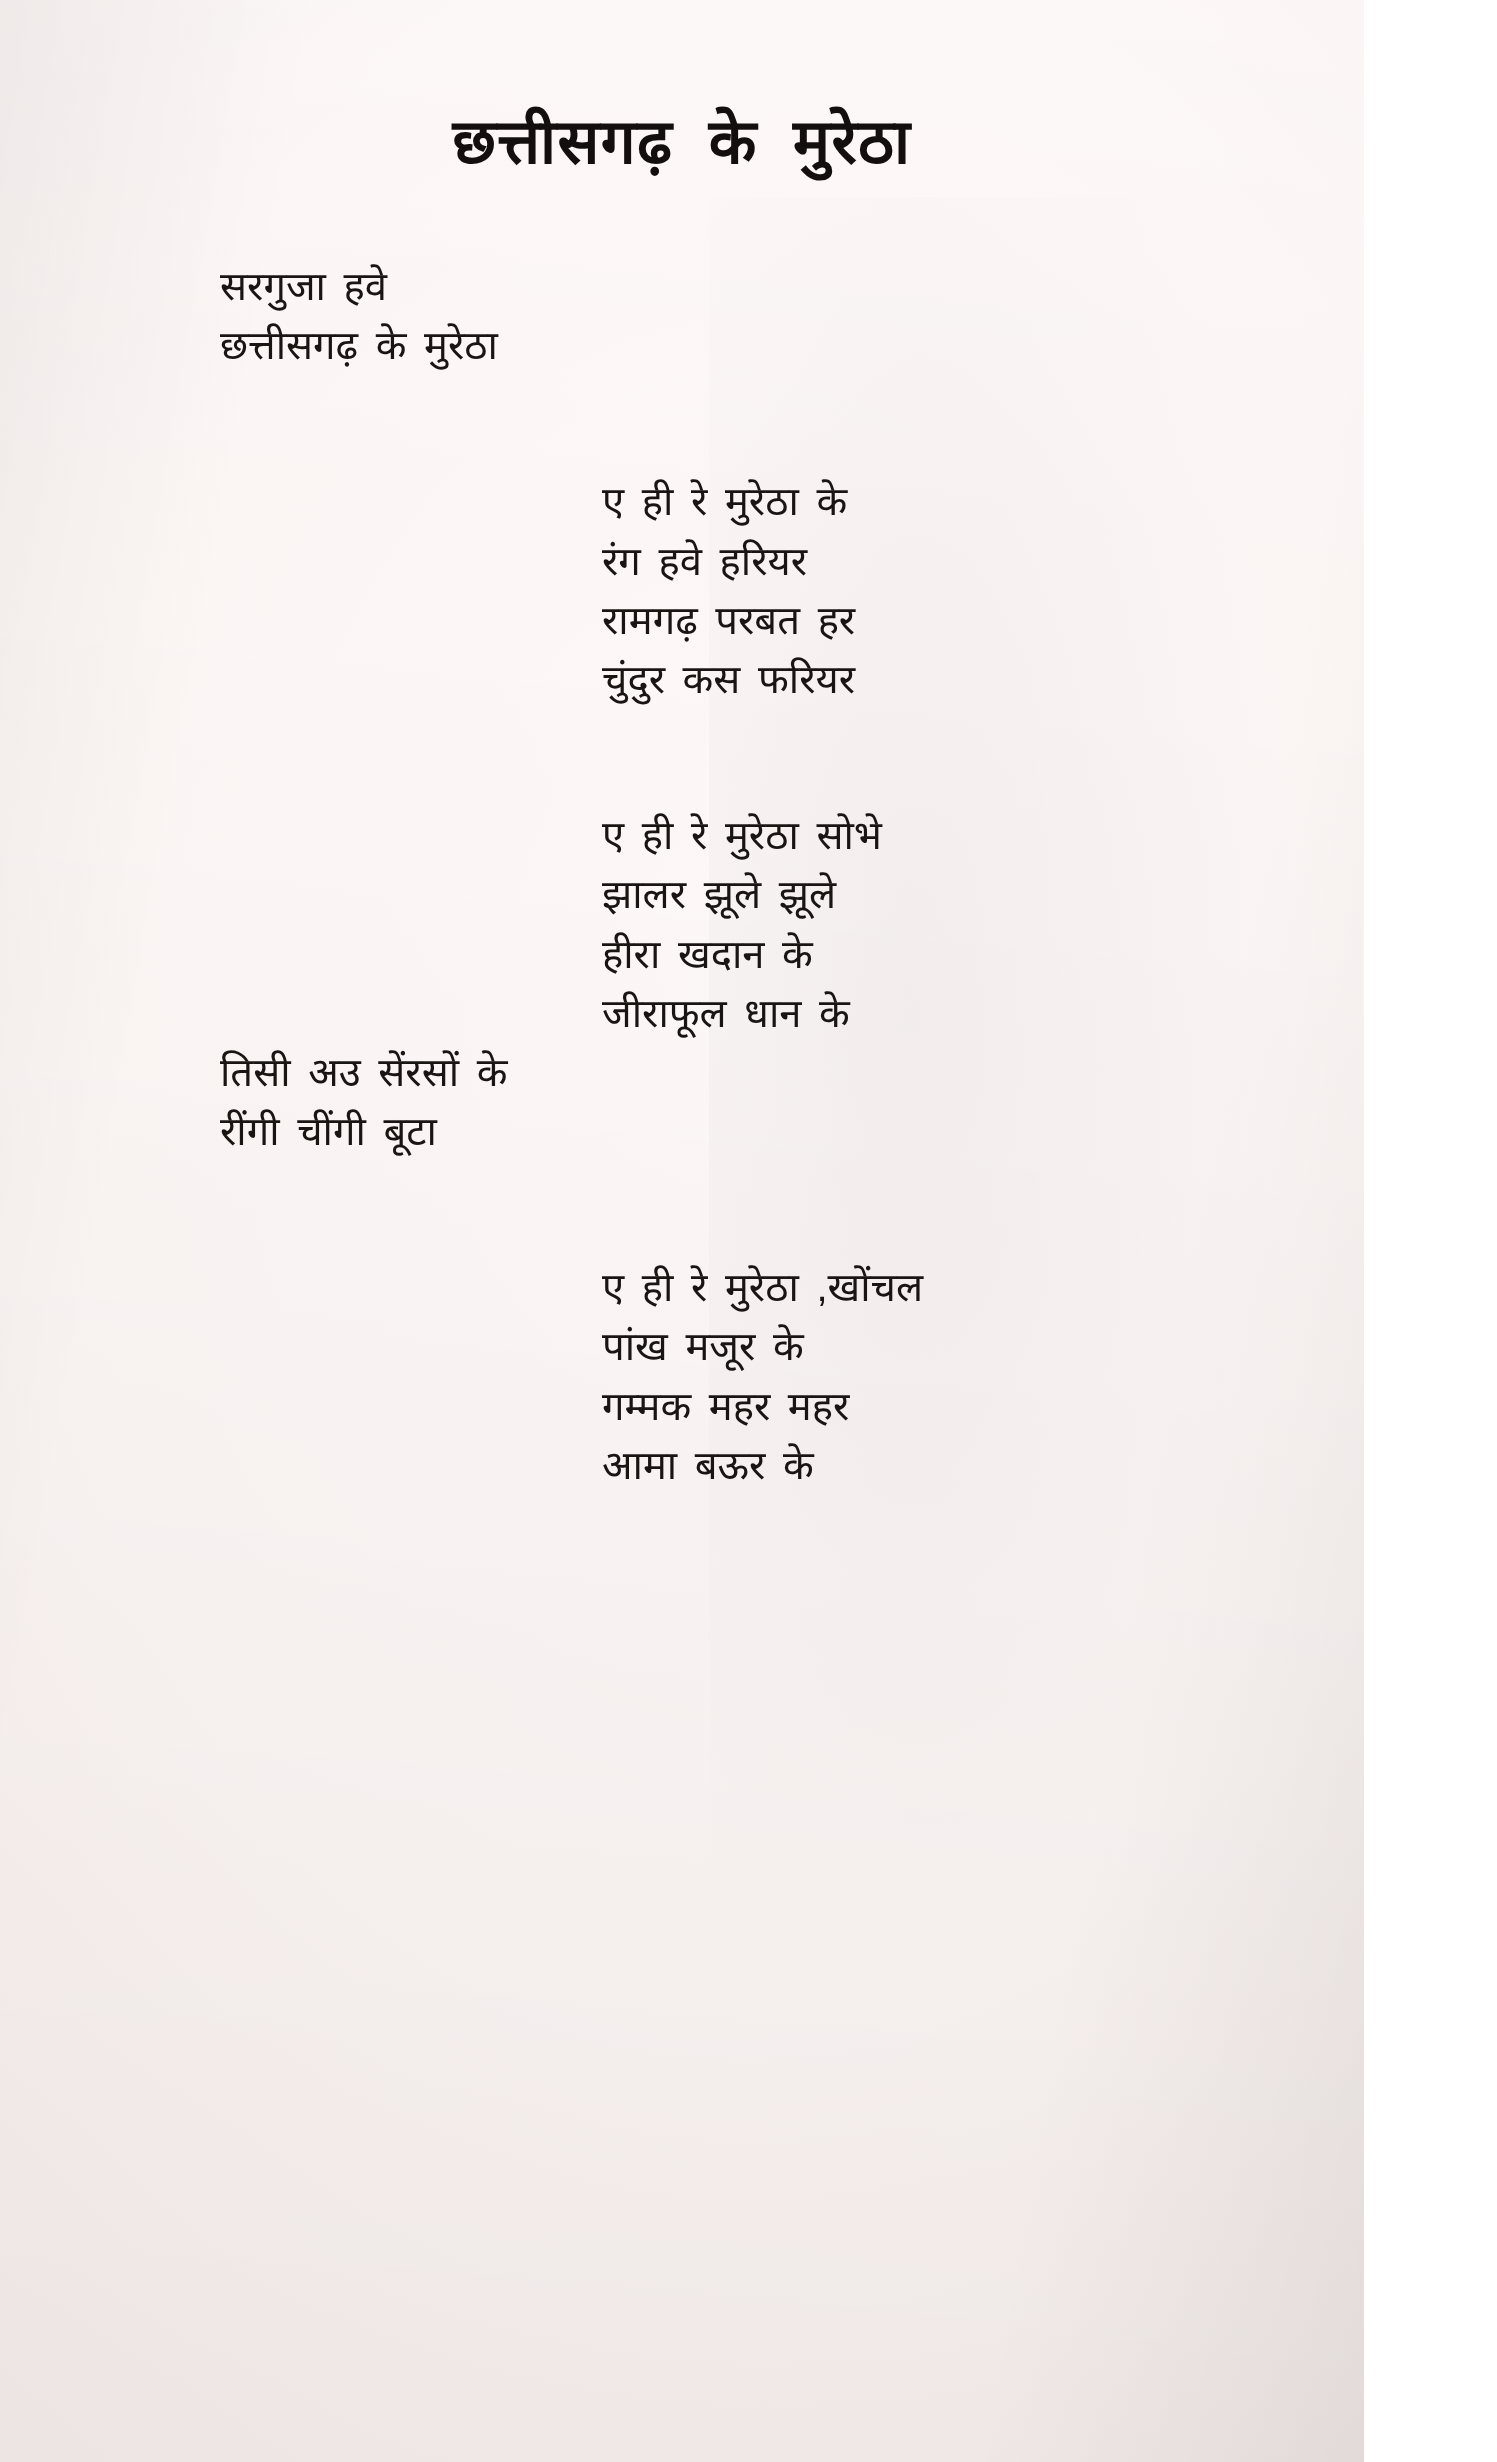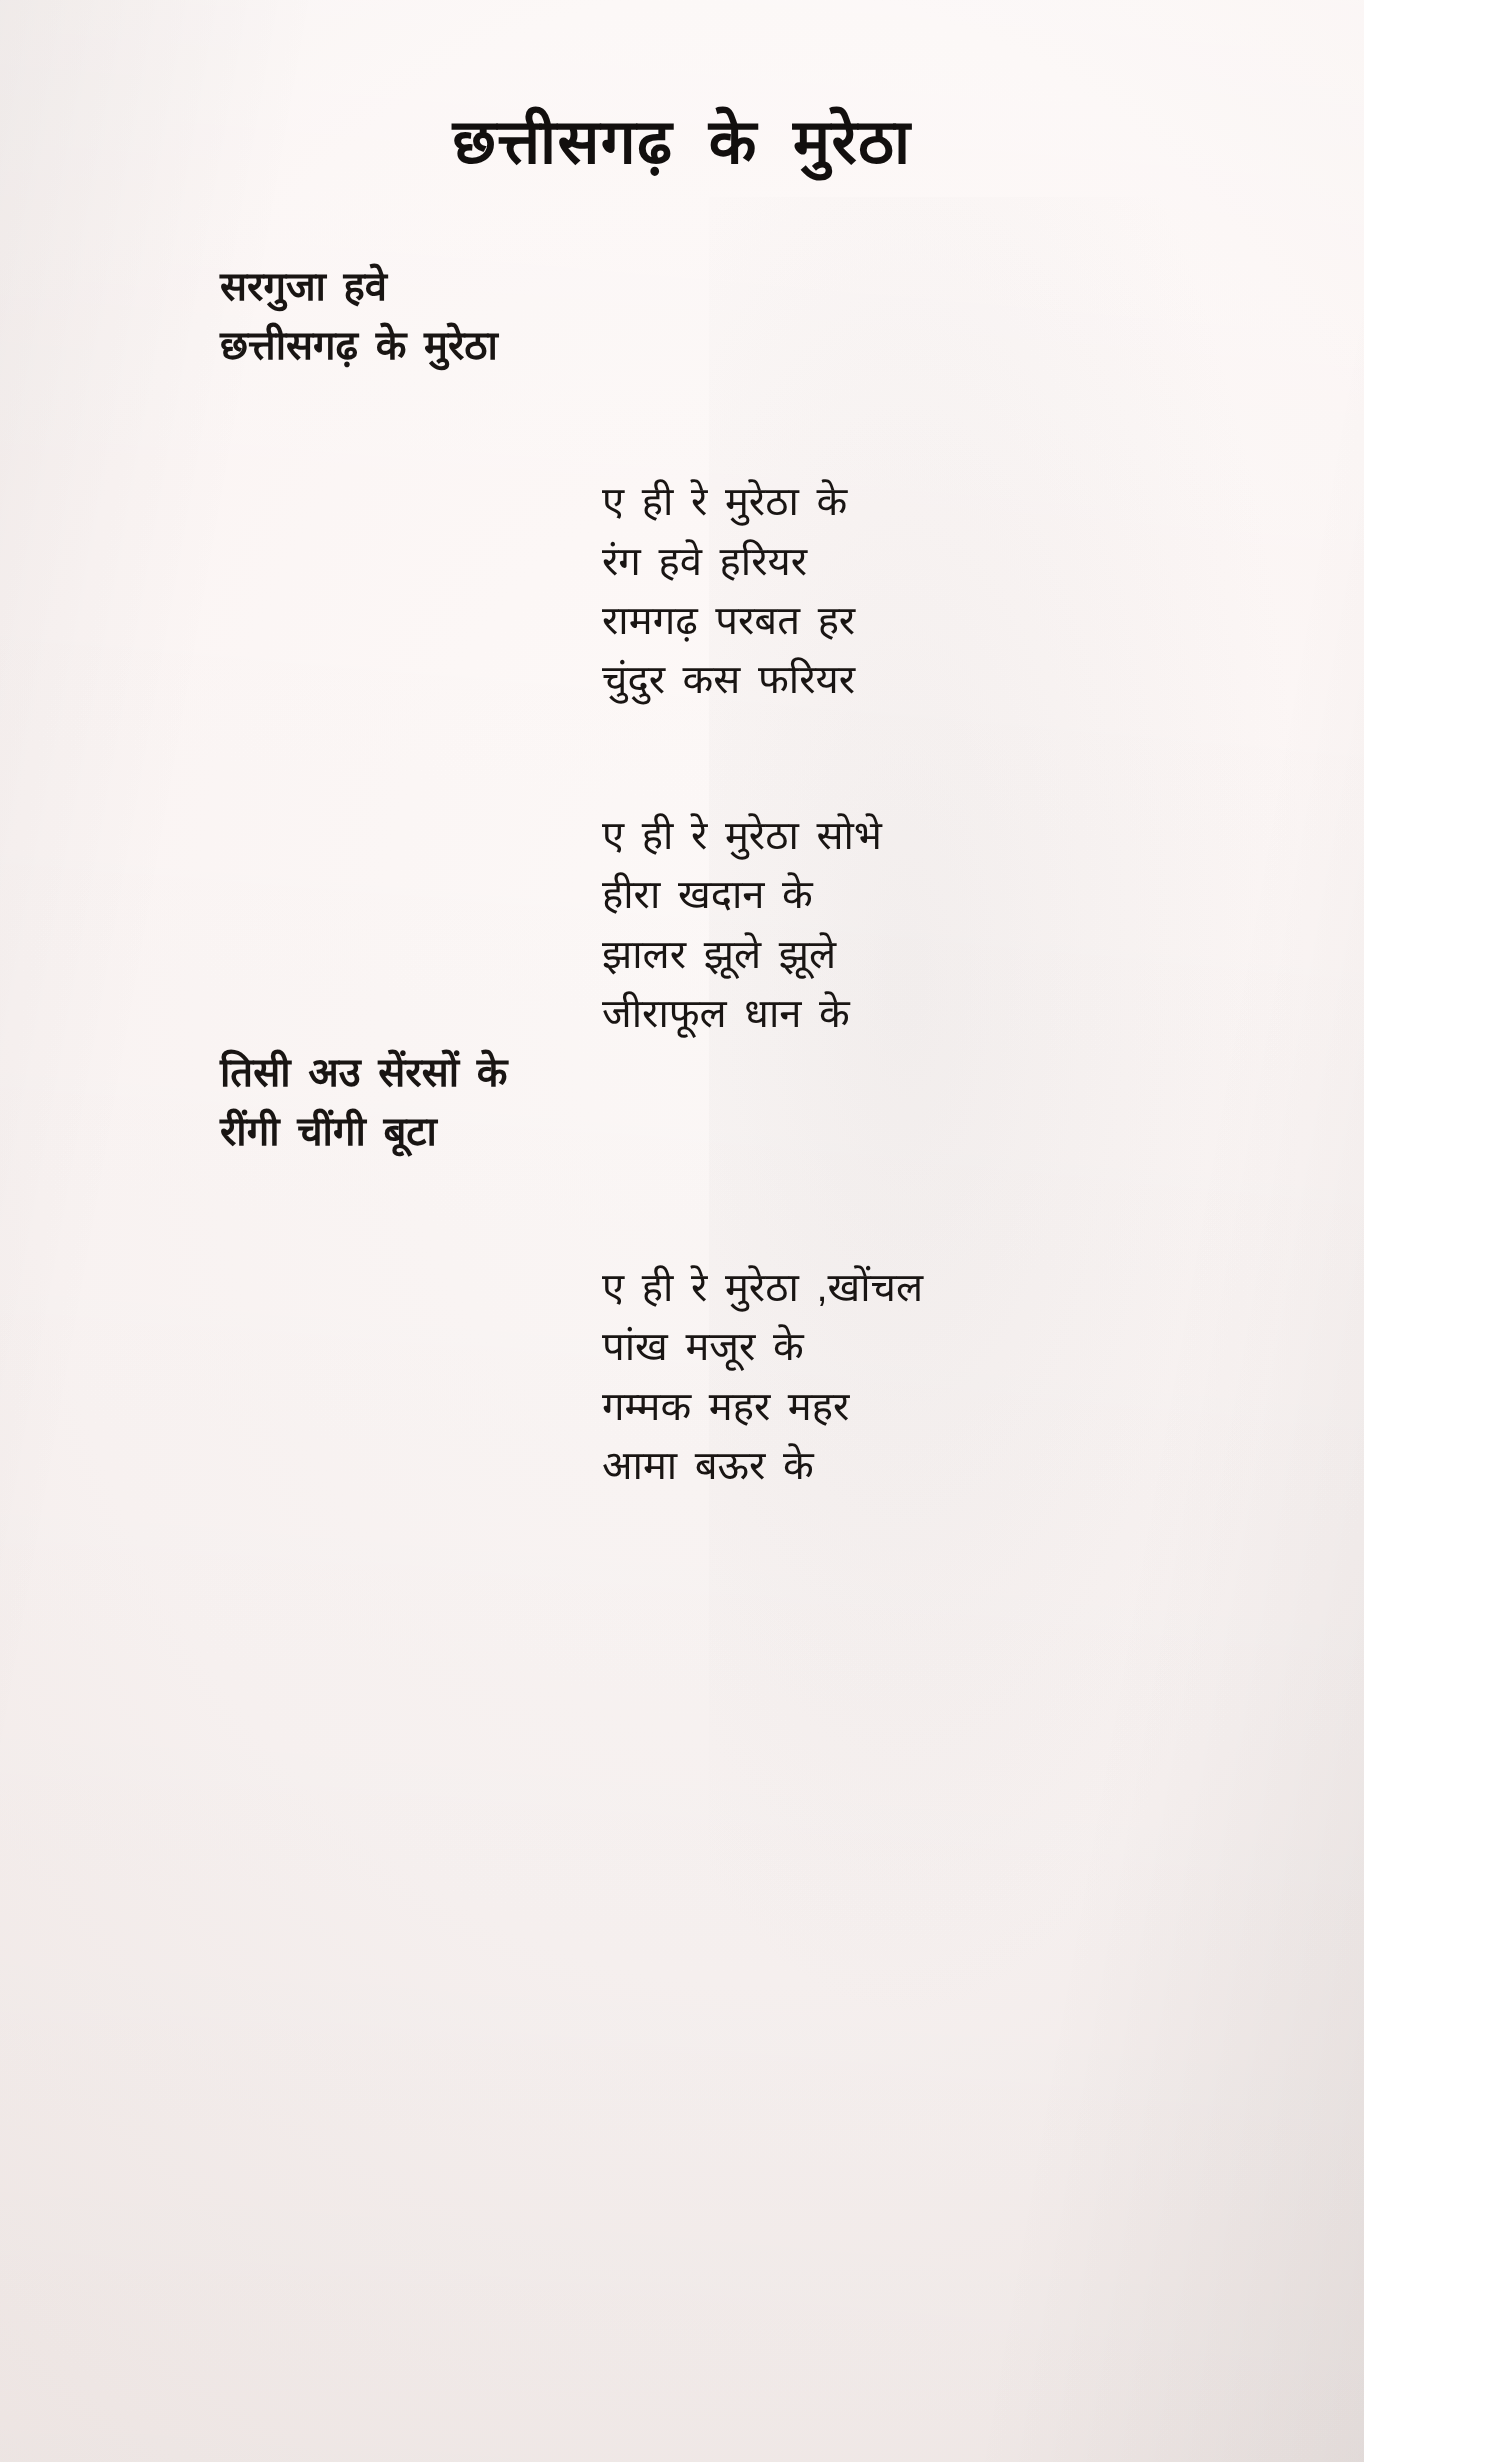--- a/index.html
+++ b/index.html
@@ -61,21 +61,21 @@
   .line {
     font-size: 40px;
     font-weight: 400;
     line-height: 1.48;
     color: #191513;
     white-space: pre;
     word-spacing: 6.5px;
   }
 
   
-  .ind-left   { padding-left: 220px; font-weight: bold; }
+  .ind-left   { padding-left: 220px; }
   .ind-center { padding-left: 602px; }
 
   .gap-intro  { height: 76px; }
   .gap-medium { height: 97px; }
 
   .block-intro { margin-top: 0; }
 </style>
 </head>
 <body>
 
@@ -98,22 +98,22 @@
       <div class="line ind-center">रंग हवे हरियर</div>
       <div class="line ind-center">रामगढ़ परबत हर</div>
       <div class="line ind-center">चुंदुर कस फरियर</div>
     </div>
 
 
     <div class="gap-medium"></div>
 
     <div class="stanza">
       <div class="line ind-center">ए ही रे मुरेठा सोभे</div>
+      <div class="line ind-center">झालर झूले झूले</div>
       <div class="line ind-center">हीरा खदान के</div>
-      <div class="line ind-center">झालर झूले झूले</div>
       <div class="line ind-center">जीराफूल धान के</div>
     </div>
 
     <div class="stanza">
       <div class="line ind-left">तिसी अउ सेंरसों के</div>
       <div class="line ind-left">रींगी चींगी बूटा</div>
     </div>
 
     <div class="gap-medium"></div>
 

